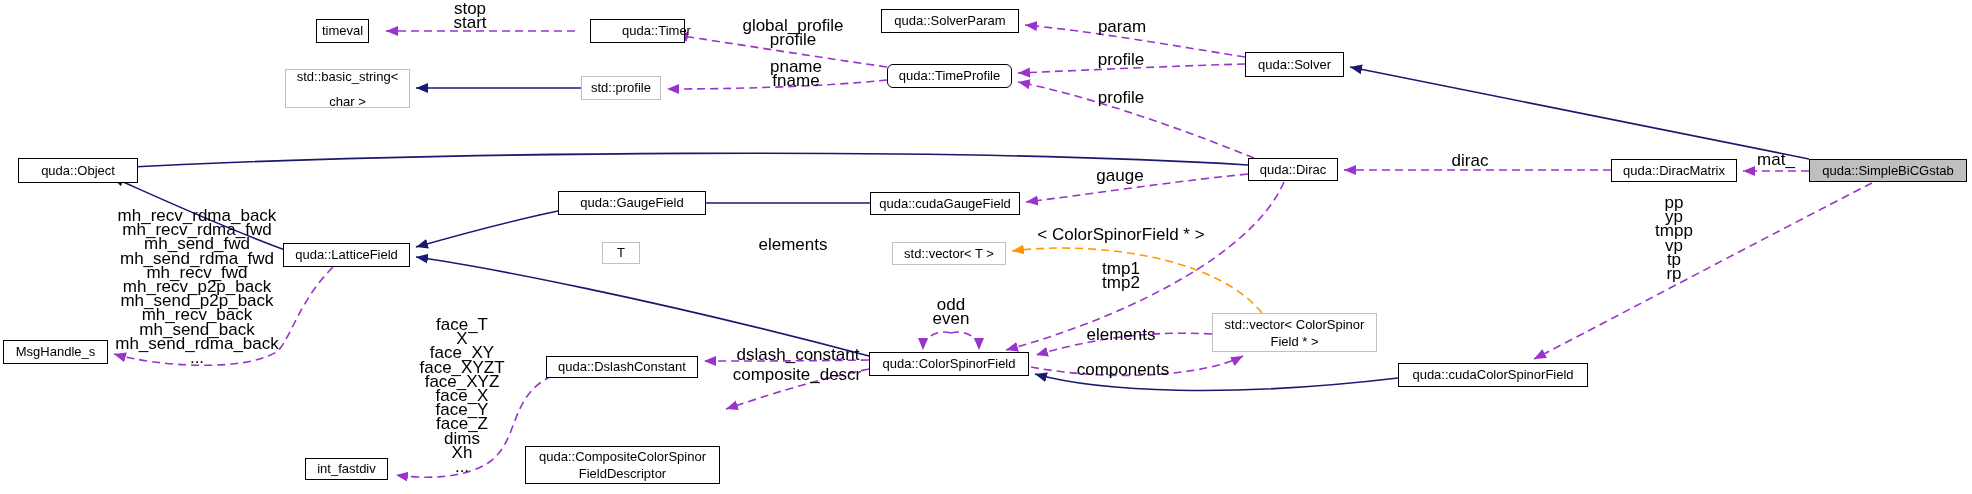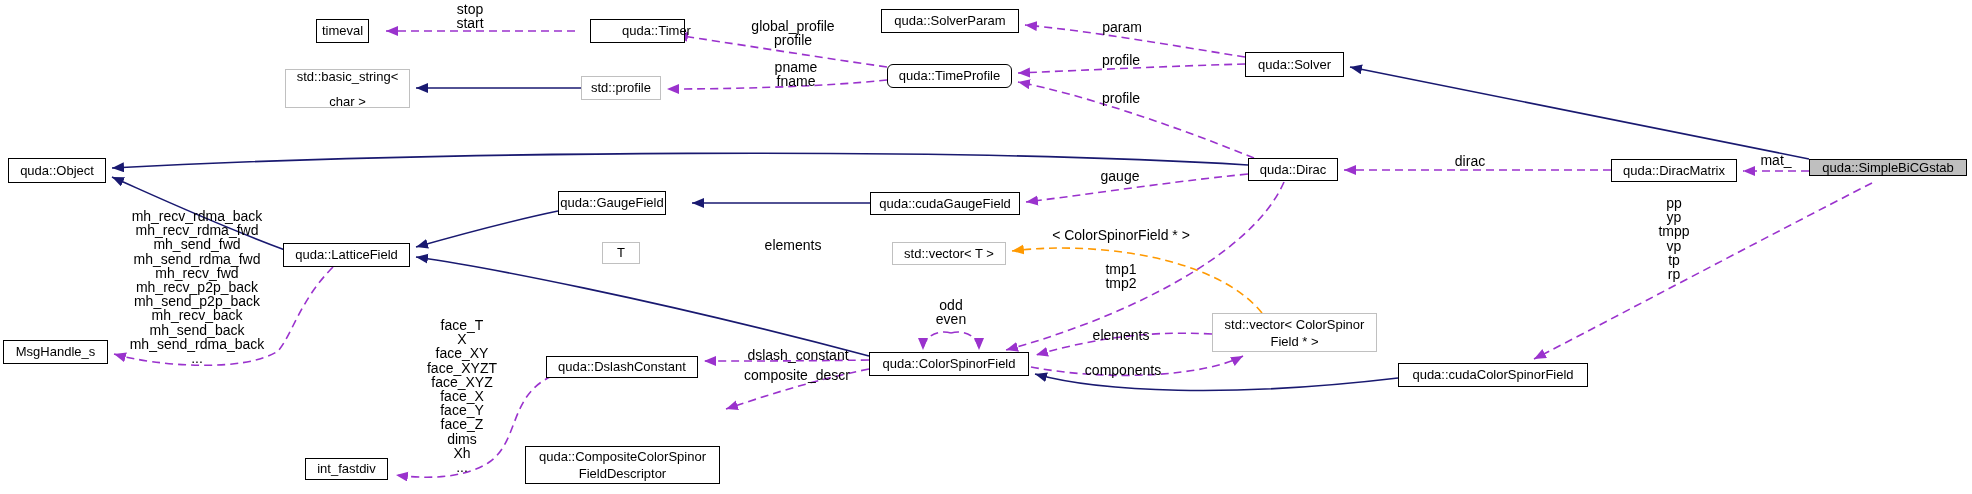--- a/index.html
+++ b/index.html
@@ -5,21 +5,21 @@
   html,body{margin:0;padding:0;background:#ffffff;}
   #canvas{position:relative;width:1972px;height:494px;background:#ffffff;overflow:hidden;
           font-family:"Liberation Sans","DejaVu Sans",sans-serif;color:#000;}
   #edges{position:absolute;left:0;top:0;width:1972px;height:494px;}
   .node{position:absolute;display:flex;align-items:center;justify-content:center;
         text-align:center;white-space:pre-line;font-size:13px;line-height:16px;
         border:1.4px solid #000;background:#fff;box-sizing:border-box;padding:0 2px;}
   .node.ext{border:1.2px solid #c0c0c0;}
   .node.main{background:#bfbfbf;}
   .elabel{position:absolute;transform:translateX(-50%);text-align:center;
-          font-size:14px;line-height:14.2px;white-space:pre-line;color:#000;}
+          font-size:17px;line-height:14.2px;white-space:pre-line;color:#000;}
 </style>
 </head>
 <body>
 
 <div id="canvas">
 
   <svg id="edges" viewBox="0 0 1972 494" xmlns="http://www.w3.org/2000/svg">
     <defs>
       <marker id="ab" markerUnits="userSpaceOnUse" markerWidth="13" markerHeight="11" refX="12" refY="5" orient="auto">
         <path d="M0,0 L12,5 L0,10 z" fill="#191970"></path>
@@ -71,30 +71,30 @@
   </svg>
 
   <div class="node" style="left:316px;top:19px;width:53px;height:24px;">timeval</div>
   <div class="node" style="left:590px;top:19px;width:95px;height:24px;padding-left:40px;">quda::Timer</div>
   <div class="node ext" style="left:285px;top:69px;width:125px;height:39px;line-height:25px;">std::basic_string&lt;
 char &gt;</div>
   <div class="node ext" style="left:581px;top:76px;width:80px;height:24px;">std::profile</div>
   <div class="node" style="left:881px;top:9px;width:138px;height:24px;">quda::SolverParam</div>
   <div class="node" style="left:887px;top:64px;width:125px;height:24px;border-radius:6px;">quda::TimeProfile</div>
   <div class="node" style="left:1245px;top:52px;width:99px;height:25px;">quda::Solver</div>
-  <div class="node" style="left:8px;top:158px;width:98px;height:25px;">quda::Object</div>
+  <div class="node" style="left:18px;top:158px;width:120px;height:25px;">quda::Object</div>
   <div class="node" style="left:283px;top:243px;width:127px;height:24px;">quda::LatticeField</div>
   <div class="node" style="left:3px;top:340px;width:105px;height:24px;">MsgHandle_s</div>
-  <div class="node" style="left:558px;top:191px;width:108px;height:24px;">quda::GaugeField</div>
+  <div class="node" style="left:558px;top:191px;width:148px;height:24px;">quda::GaugeField</div>
   <div class="node" style="left:870px;top:192px;width:150px;height:23px;">quda::cudaGaugeField</div>
   <div class="node ext" style="left:602px;top:242px;width:38px;height:22px;">T</div>
   <div class="node ext" style="left:892px;top:242px;width:114px;height:23px;">std::vector&lt; T &gt;</div>
   <div class="node" style="left:1248px;top:158px;width:90px;height:23px;">quda::Dirac</div>
   <div class="node" style="left:1611px;top:159px;width:126px;height:23px;">quda::DiracMatrix</div>
-  <div class="node main" style="left:1809px;top:159px;width:158px;height:17px;">quda::SimpleBiCGstab</div>
+  <div class="node main" style="left:1809px;top:159px;width:158px;height:23px;">quda::SimpleBiCGstab</div>
   <div class="node" style="left:869px;top:352px;width:160px;height:24px;">quda::ColorSpinorField</div>
   <div class="node" style="left:1398px;top:363px;width:190px;height:24px;">quda::cudaColorSpinorField</div>
   <div class="node ext" style="left:1212px;top:313px;width:165px;height:39px;line-height:17px;">std::vector&lt; ColorSpinor
 Field * &gt;</div>
   <div class="node" style="left:546px;top:356px;width:152px;height:22px;">quda::DslashConstant</div>
   <div class="node" style="left:525px;top:402px;width:195px;height:38px;line-height:17px;margin-top:44px;">quda::CompositeColorSpinor
 FieldDescriptor</div>
   <div class="node" style="left:305px;top:458px;width:83px;height:22px;">int_fastdiv</div>
 
   <div class="elabel" style="left:470px;top:2px;">stop

